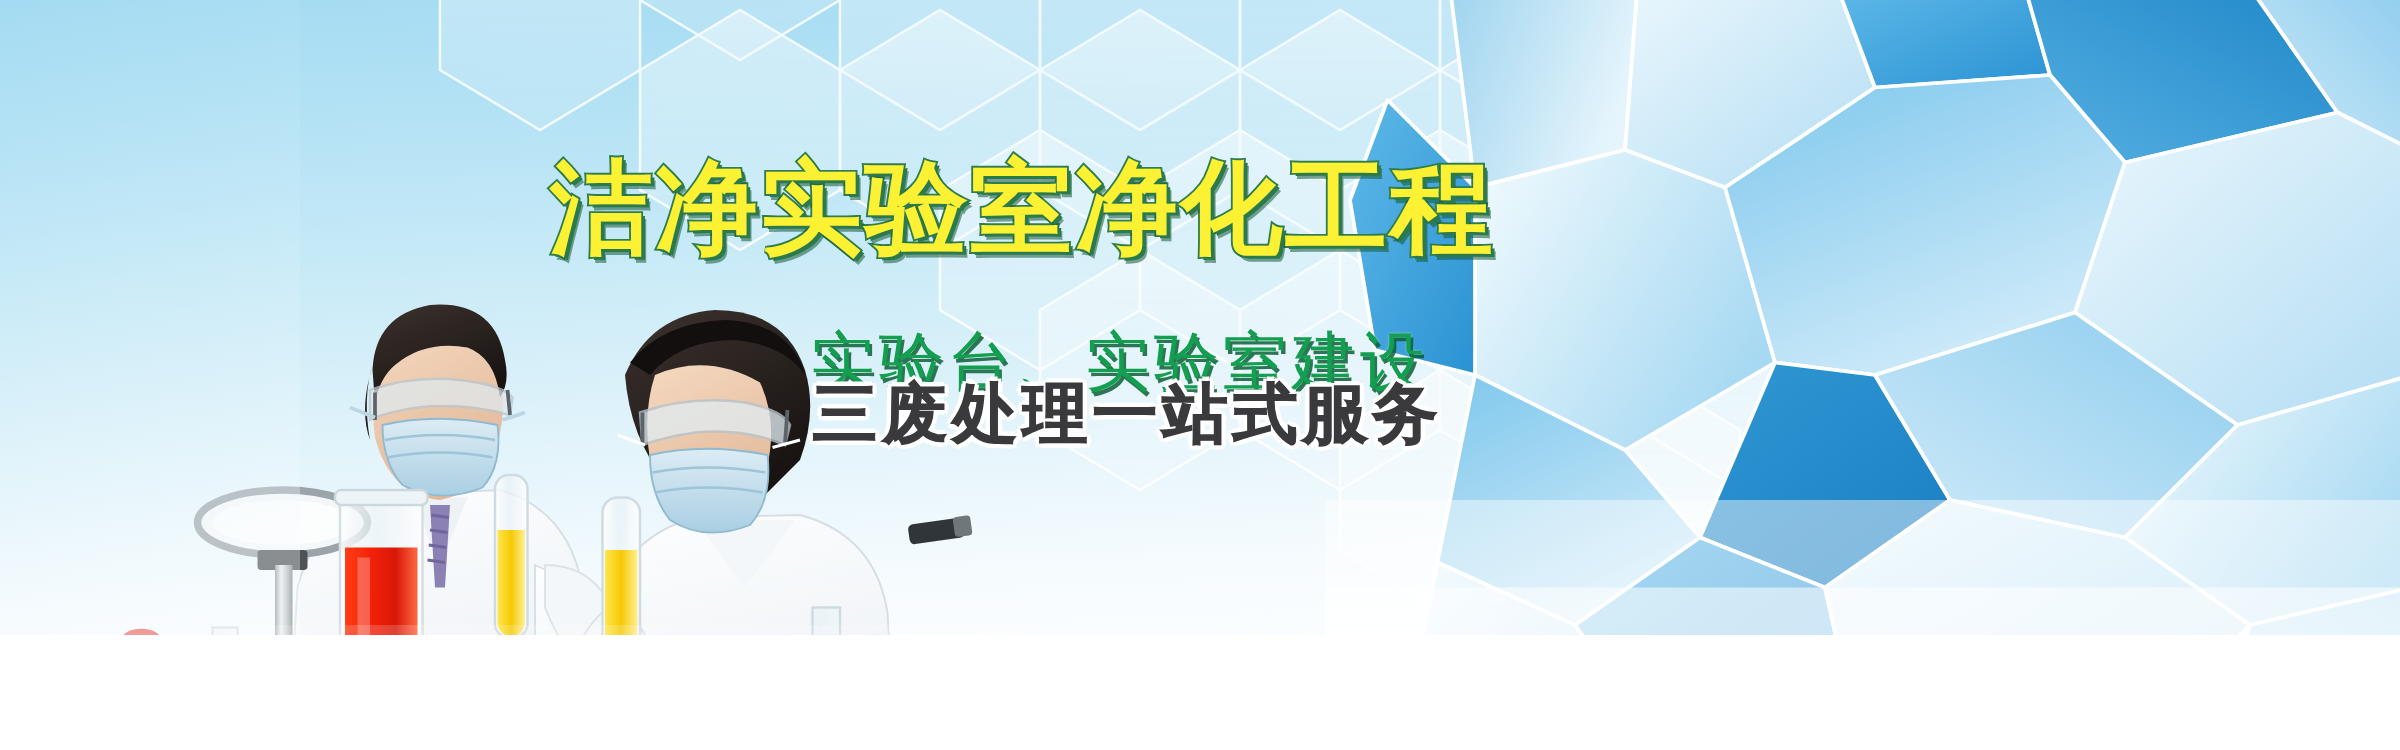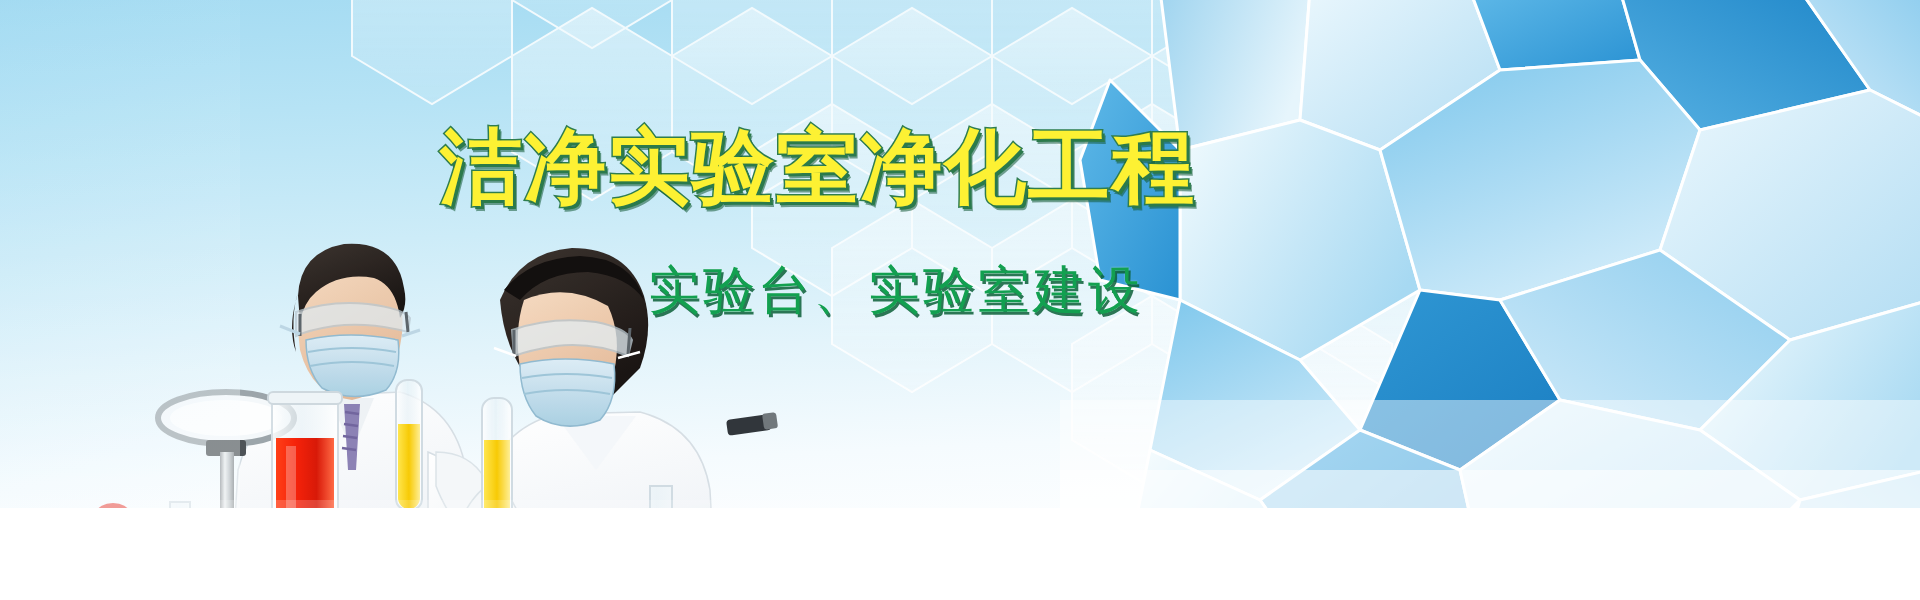--- a/index.html
+++ b/index.html
@@ -316,15 +316,16 @@
 
       <rect x="60" y="500" width="760" height="100" fill="#ffffff" opacity="0.18"></rect>
     </g>
 
     <rect x="0" y="0" width="240" height="600" fill="url(#bgGrad)" opacity="0.35"></rect>
   </svg>
 
   <div class="textblock">
     <div class="line1">洁净实验室净化工程</div>
     <div class="line2">实验台、实验室建设</div>
+    <div class="line3">三废处理一站式服务</div>
   </div>
 
 </div>
 
 </body></html>

